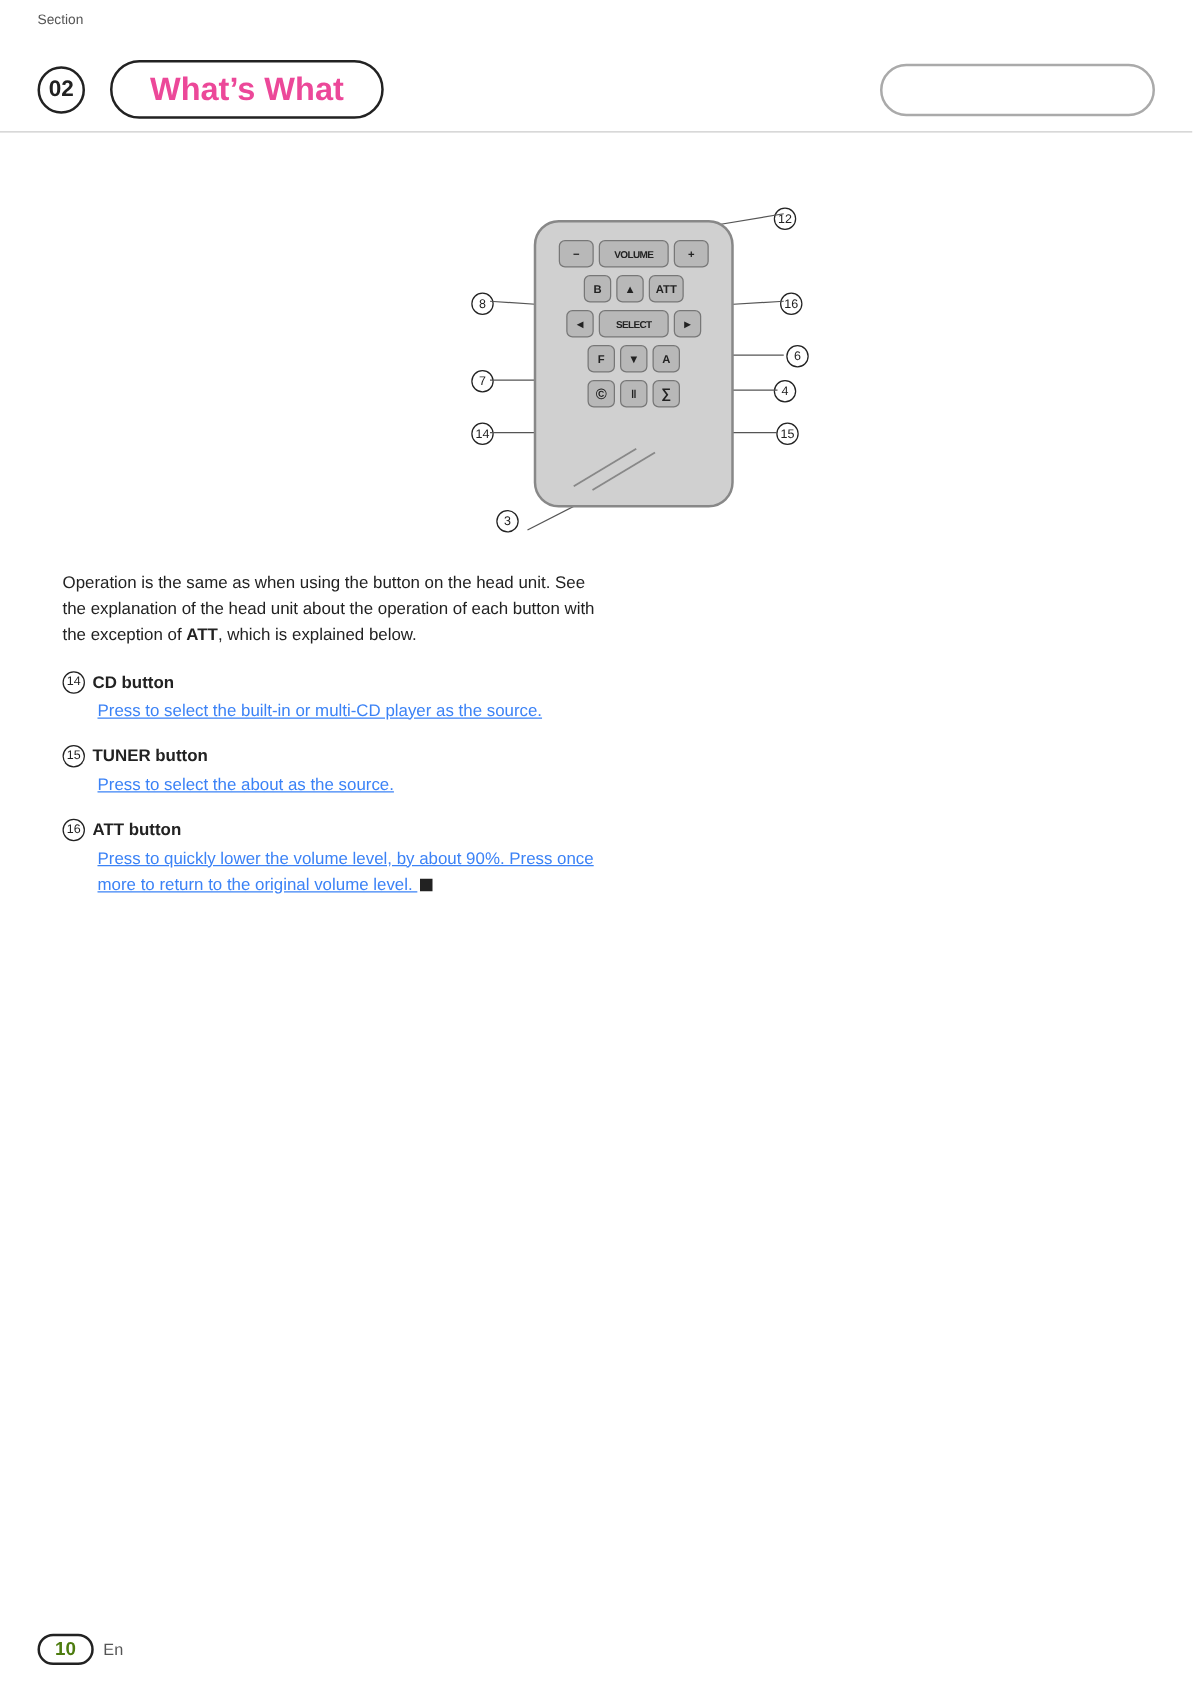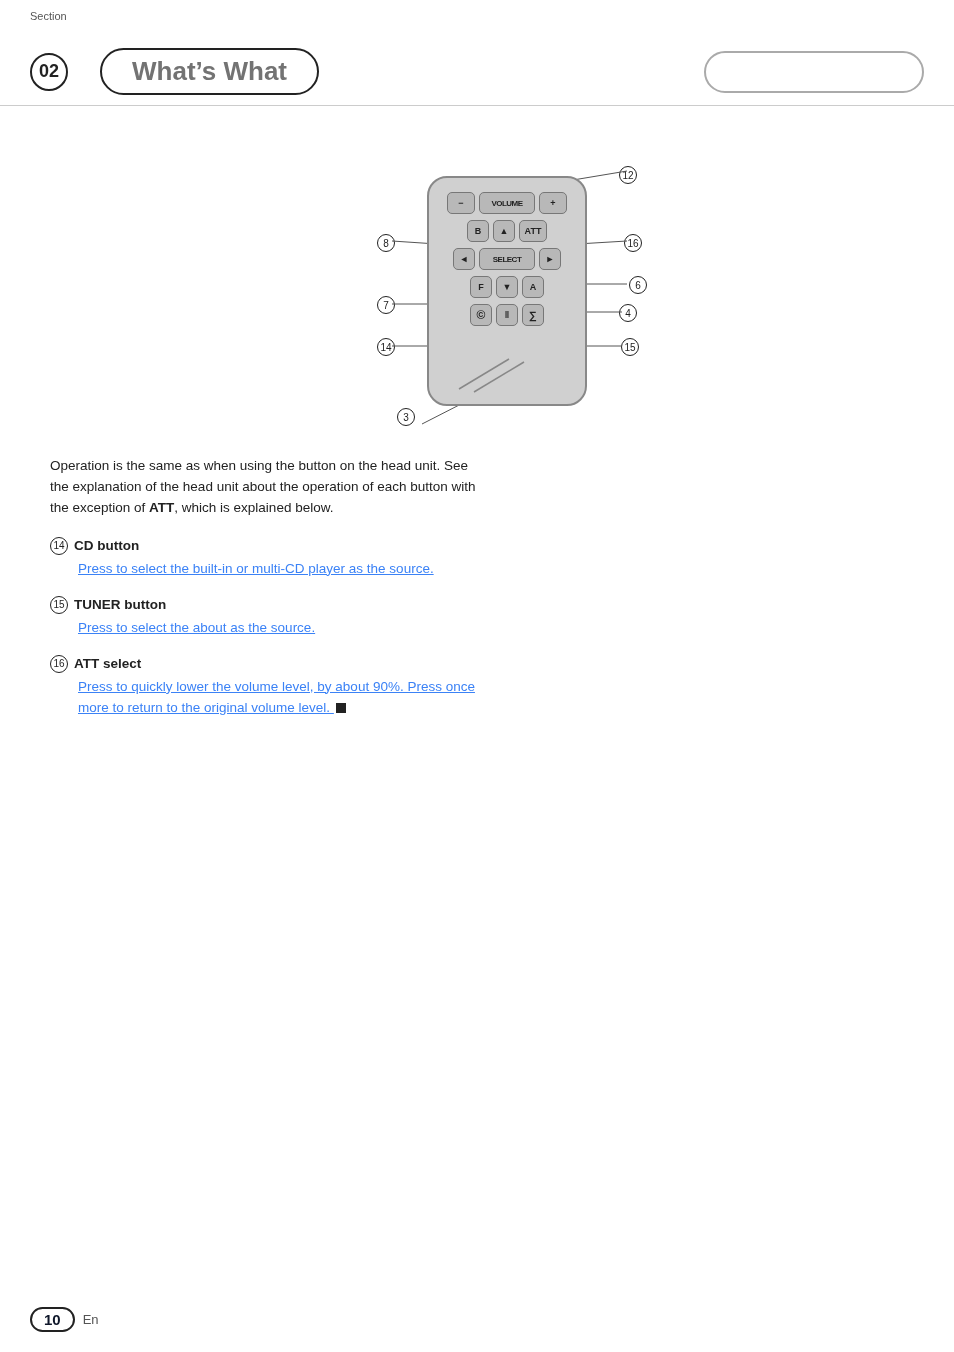--- a/index.html
+++ b/index.html
@@ -12,21 +12,21 @@
       color: #222;
       position: relative;
     }
 
     
     .header {
       display: flex;
       align-items: center;
       padding: 18px 30px 10px 30px;
       border-bottom: 1px solid #ccc;
-      gap: 32px;
+      gap: 20px;
     }
     .section-label {
       font-size: 11px;
       color: #555;
       position: absolute;
       top: 10px;
       left: 30px;
     }
     .section-badge {
       display: inline-flex;
@@ -42,21 +42,21 @@
       flex-shrink: 0;
     }
     .header-title-pill {
       display: inline-flex;
       align-items: center;
       border: 2px solid #222;
       border-radius: 30px;
       padding: 6px 30px;
       font-size: 26px;
       font-weight: bold;
-      color: #737373;
+      color: #ec4899;
     }
     .header-right-pill {
       margin-left: auto;
       display: inline-flex;
       align-items: center;
       border: 2px solid #aaa;
       border-radius: 30px;
       padding: 6px 60px;
       min-width: 220px;
       height: 42px;
@@ -197,21 +197,21 @@
     }
     .page-badge {
       display: inline-flex;
       align-items: center;
       justify-content: center;
       border: 2px solid #222;
       border-radius: 20px;
       padding: 2px 12px;
       font-size: 15px;
       font-weight: bold;
-      color: #0f172a;
+      color: #4d7c0f;
     }
     .lang-label {
       font-size: 13px;
       color: #555;
     }
 
     .stop-symbol {
       display: inline-block;
       width: 10px;
       height: 10px;
@@ -354,21 +354,21 @@
       <div class="sub-heading">
         <span class="circle-num">15</span>
         <strong>TUNER button</strong>
       </div>
       <p class="sub-body">Press to select the about as the source.</p>
     </div>
 
     <div class="sub-section">
       <div class="sub-heading">
         <span class="circle-num">16</span>
-        <strong>ATT select</strong>
+        <strong>ATT button</strong>
       </div>
       <p class="sub-body">
         Press to quickly lower the volume level, by about 90%. Press once more to return to the original volume level. <span class="stop-symbol"></span>
       </p>
     </div>
   </div>
 
 </div>
 
 <div class="footer">

